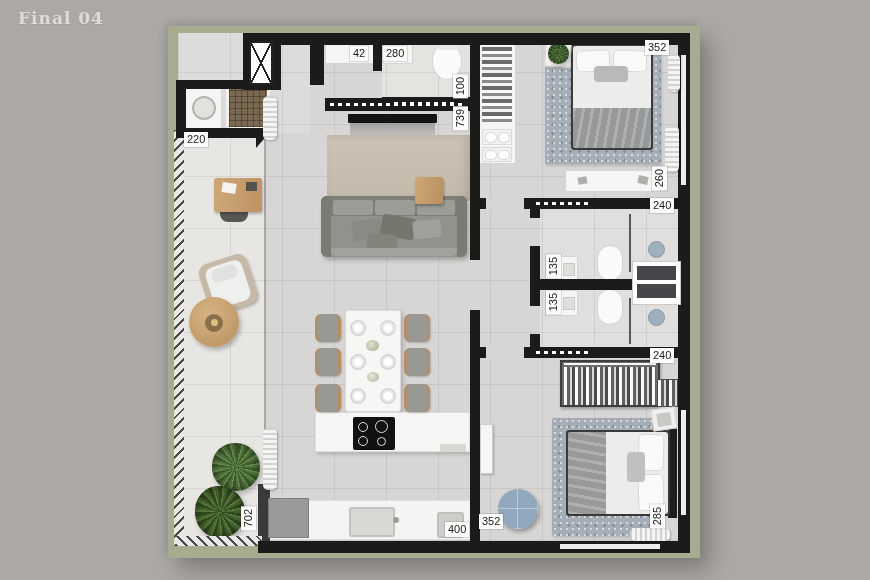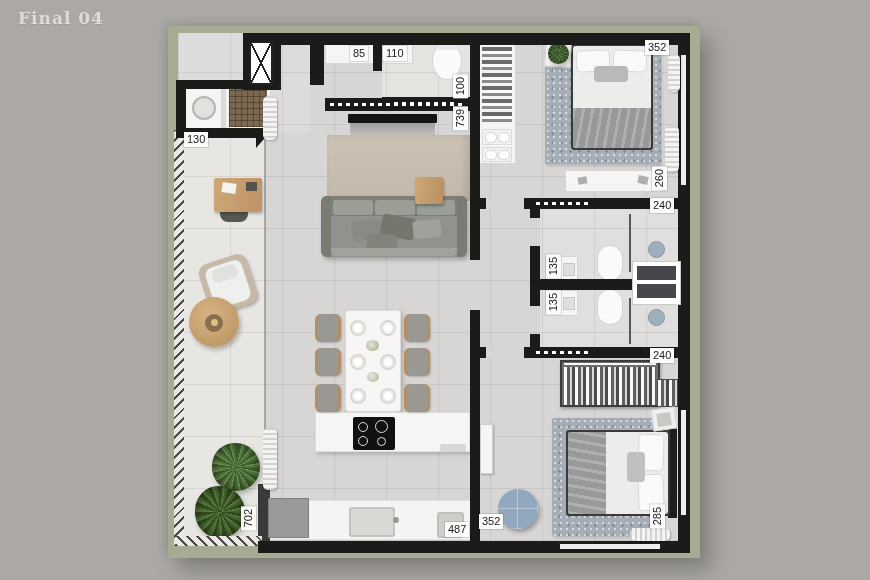--- a/index.html
+++ b/index.html
@@ -294,27 +294,27 @@
   <div class="abs" style="left:1px;top:2px;width:104px;height:86px;background:#3a3a38;border-radius:3px;"></div>
   <div class="abs" style="left:3px;top:4px;width:100px;height:82px;background:#ececea;border-radius:3px;"></div>
   <div class="abs" style="left:3px;top:4px;width:38px;height:82px;background:#97999b;background-image:repeating-linear-gradient(10deg, rgba(255,255,255,.22) 0 3px, transparent 3px 9px);border-radius:3px 0 0 3px;"></div>
   <div class="pillow" style="left:73px;top:6px;width:26px;height:37px;transform:rotate(2deg);"></div>
   <div class="pillow" style="left:73px;top:46px;width:26px;height:37px;transform:rotate(-2deg);"></div>
   <div class="abs" style="left:62px;top:24px;width:18px;height:30px;background:#c0c1be;border-radius:4px;z-index:17;"></div>
 </div>
 <div class="abs" style="left:498px;top:489px;width:40px;height:40px;z-index:12;border-radius:50%;background:#92a8be;box-shadow:2px 3px 4px rgba(0,0,0,.3);background-image:linear-gradient(rgba(255,255,255,.35) 1px, transparent 1px),linear-gradient(90deg, rgba(255,255,255,.35) 1px, transparent 1px);background-size:20px 20px;background-position:-1px -1px;"></div>
 <div class="abs" style="left:480px;top:424px;width:13px;height:50px;z-index:12;background:#f7f6f4;border:1px solid #cfcecb;box-sizing:border-box;box-shadow:1px 1px 2px rgba(0,0,0,.25);"></div>
 
-<span class="dim" style="left:184px;top:132px;">130</span>
-<span class="dim" style="left:350px;top:46px;">85</span>
-<span class="dim" style="left:383px;top:46px;">110</span>
+<span class="dim" style="left:184px;top:132px;">220</span>
+<span class="dim" style="left:350px;top:46px;">42</span>
+<span class="dim" style="left:383px;top:46px;">280</span>
 <span class="dim v" style="left:453px;top:74px;">100</span>
 <span class="dim v" style="left:453px;top:106px;">739</span>
 <span class="dim" style="left:645px;top:40px;">352</span>
 <span class="dim v" style="left:652px;top:166px;">260</span>
 <span class="dim" style="left:650px;top:198px;">240</span>
 <span class="dim v" style="left:546px;top:254px;">135</span>
 <span class="dim v" style="left:546px;top:290px;">135</span>
 <span class="dim" style="left:650px;top:348px;">240</span>
-<span class="dim" style="left:445px;top:522px;">487</span>
+<span class="dim" style="left:445px;top:522px;">400</span>
 <span class="dim" style="left:479px;top:514px;">352</span>
 <span class="dim v" style="left:241px;top:506px;">702</span>
 <span class="dim v" style="left:650px;top:504px;">285</span>
 
 </body></html>

